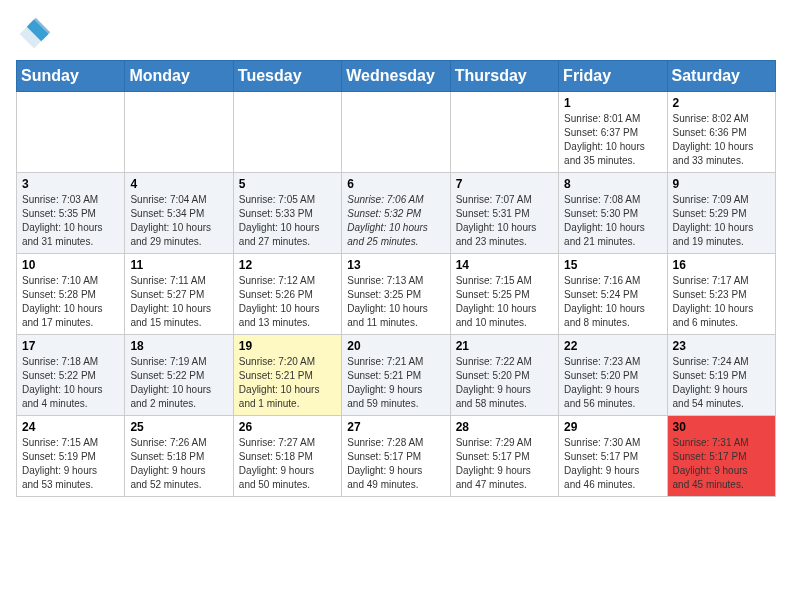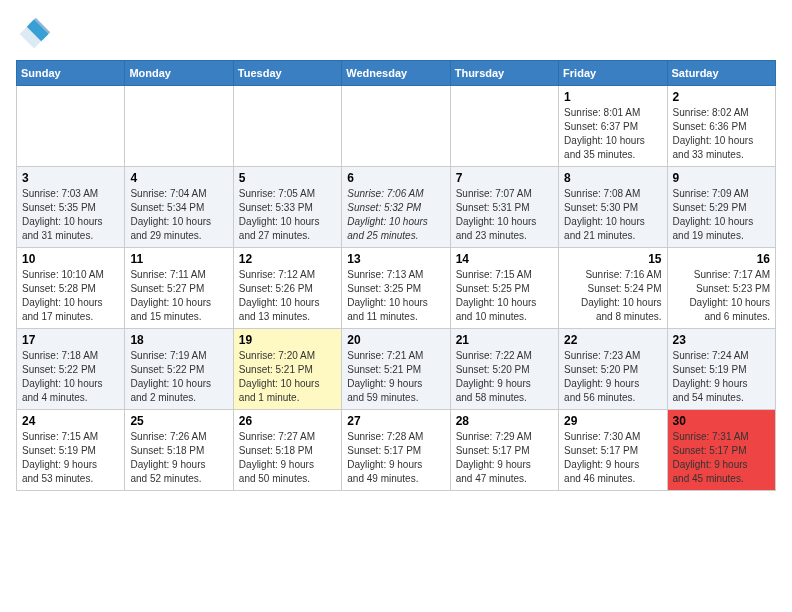--- a/index.html
+++ b/index.html
@@ -47,21 +47,21 @@
     .calendar {
       width: 100%;
       border-collapse: collapse;
       font-size: 10.5px;
     }
     .calendar th {
       background-color: #3a7fc1;
       color: #fff;
       padding: 6px 4px;
       text-align: left;
-      font-size: 11px;
+      font-size: 16px;
       font-weight: bold;
       border: 1px solid #2a6faf;
     }
     .calendar td {
       border: 1px solid #ccc;
       padding: 4px 5px;
       vertical-align: top;
       width: calc(100% / 7);
       min-height: 70px;
       background: #fff;
@@ -189,21 +189,21 @@
           <span class="day-number">9</span>
           <div class="day-info" style="white-space: pre-line;">Sunrise: 7:09 AM
 Sunset: 5:29 PM
 Daylight: 10 hours
 and 19 minutes.</div>
         </td>
       </tr>
       <tr>
         <td style="background-color: rgb(255, 255, 255);">
           <span class="day-number">10</span>
-          <div class="day-info" style="white-space: pre-line;">Sunrise: 10:10 AM
+          <div class="day-info" style="white-space: pre-line;">Sunrise: 7:10 AM
 Sunset: 5:28 PM
 Daylight: 10 hours
 and 17 minutes.</div>
         </td>
         <td style="background-color: rgb(255, 255, 255);">
           <span class="day-number">11</span>
           <div class="day-info" style="white-space: pre-line;">Sunrise: 7:11 AM
 Sunset: 5:27 PM
 Daylight: 10 hours
 and 15 minutes.</div>
@@ -222,28 +222,28 @@
 Daylight: 10 hours
 and 11 minutes.</div>
         </td>
         <td style="background-color: rgb(255, 255, 255);">
           <span class="day-number">14</span>
           <div class="day-info" style="white-space: pre-line;">Sunrise: 7:15 AM
 Sunset: 5:25 PM
 Daylight: 10 hours
 and 10 minutes.</div>
         </td>
-        <td style="background-color: rgb(255, 255, 255); text-align: right;">
+        <td style="background-color: rgb(255, 255, 255);">
           <span class="day-number">15</span>
           <div class="day-info" style="white-space: pre-line;">Sunrise: 7:16 AM
 Sunset: 5:24 PM
 Daylight: 10 hours
 and 8 minutes.</div>
         </td>
-        <td style="background-color: rgb(255, 255, 255); text-align: right;">
+        <td style="background-color: rgb(255, 255, 255);">
           <span class="day-number">16</span>
           <div class="day-info" style="white-space: pre-line;">Sunrise: 7:17 AM
 Sunset: 5:23 PM
 Daylight: 10 hours
 and 6 minutes.</div>
         </td>
       </tr>
       <tr>
         <td style="background-color: rgb(240, 244, 248);">
           <span class="day-number">17</span>

